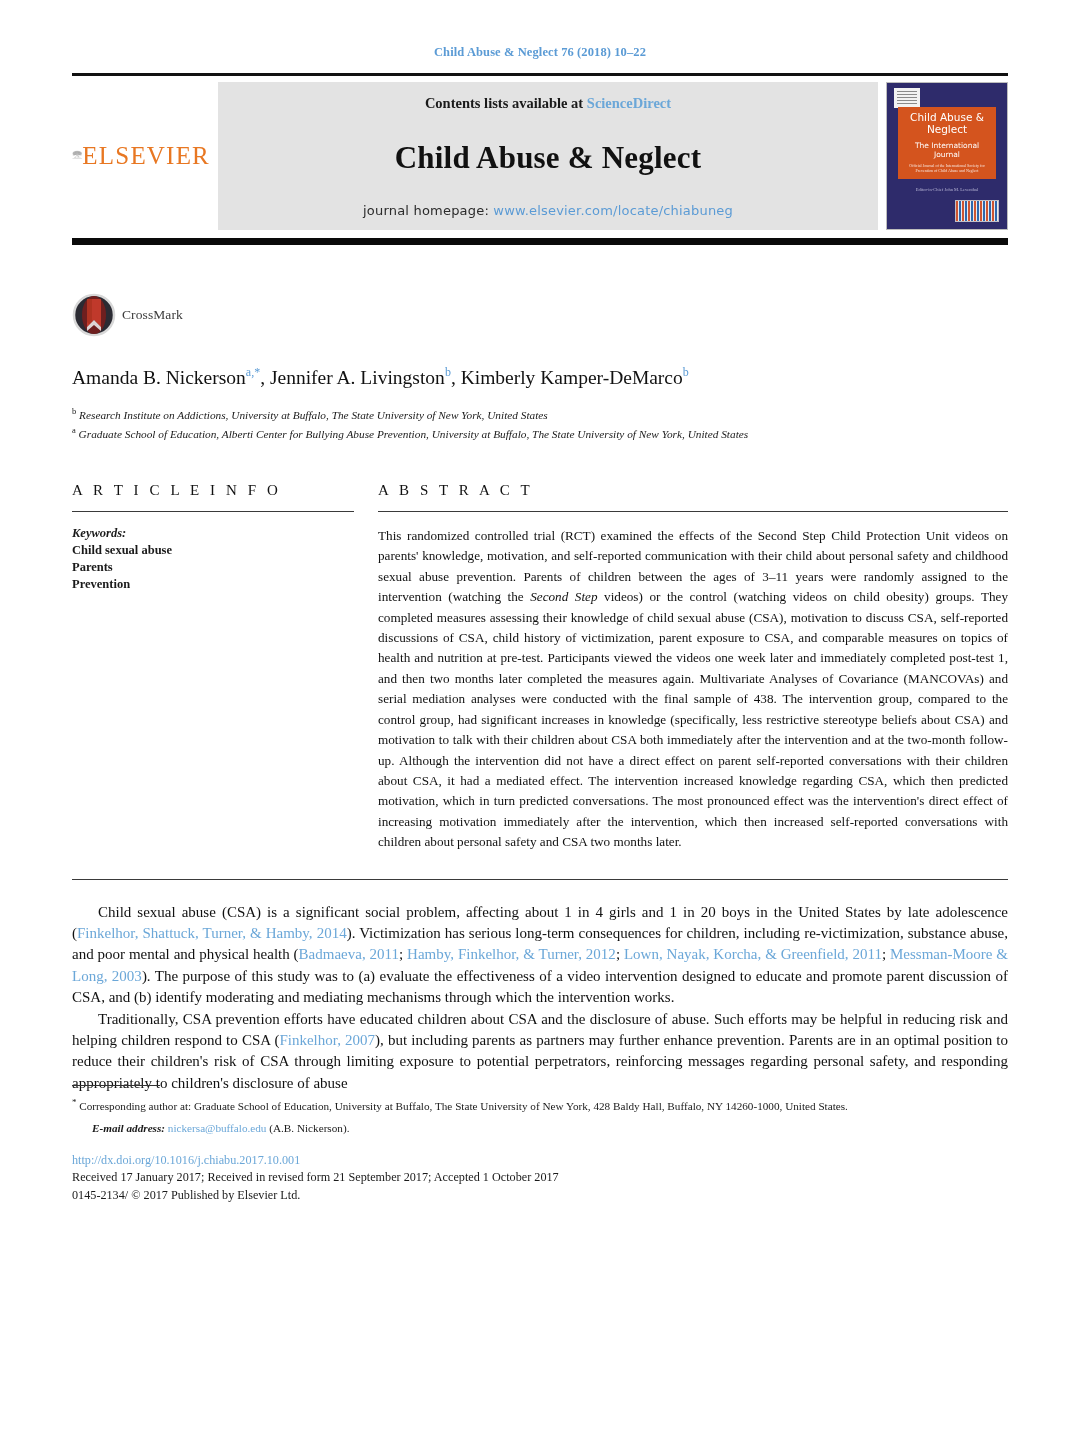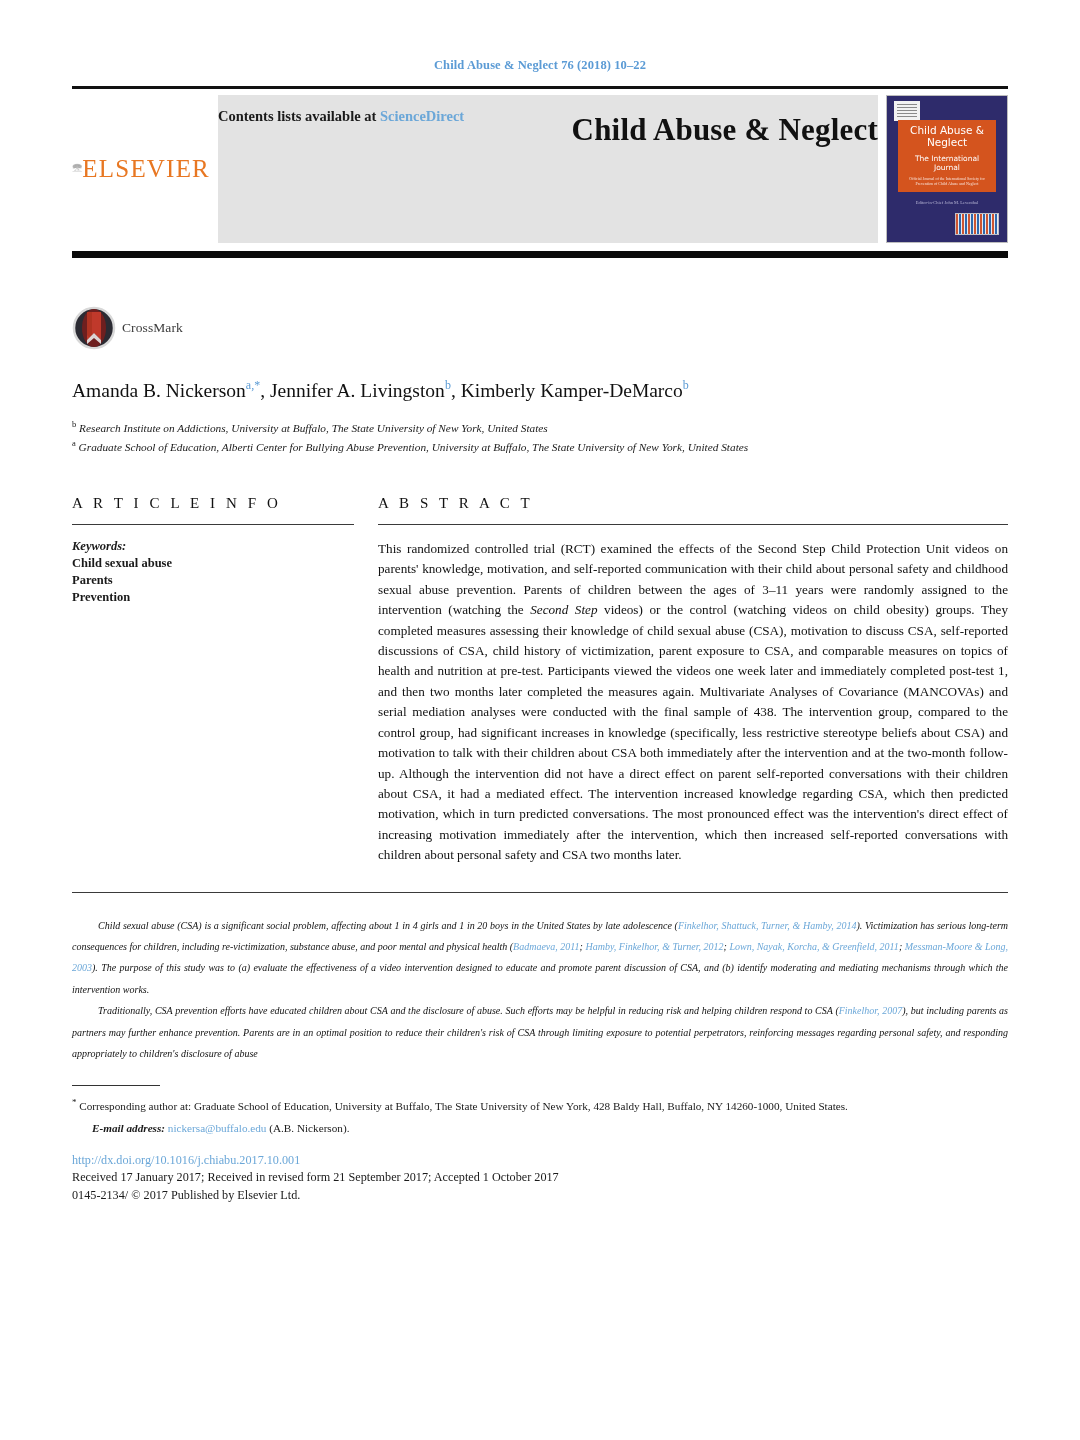--- a/index.html
+++ b/index.html
@@ -9,21 +9,21 @@
     height: 1440px;
     background: #ffffff;
     font-family: "Liberation Serif", "DejaVu Serif", serif;
     color: #1a1a1a;
     overflow: hidden;
   }
   .page {
     position: relative;
     width: 1080px;
     height: 1292px;
-    padding: 13px 72px;
+    padding: 0 72px;
   }
 
   
   .running-head {
     text-align: center;
     font-size: 12.5px;
     color: #5b9bd5;
     letter-spacing: .1px;
     padding-top: 45px;
     font-weight: 700;
@@ -56,20 +56,21 @@
     font-size: 25px;
     letter-spacing: 1.2px;
     line-height: 1;
     margin-top: 1px;
   }
   .banner-center {
     flex: 1 1 auto;
     background: #e3e3e3;
     margin: 0 8px 0 8px;
     display: flex;
+    flex-direction: column;
     justify-content: space-between;
     padding: 13px 0 12px 0;
     text-align: center;
   }
   .contents-line {
     font-size: 14.5px;
     color: #1a1a1a;
     font-weight: 600;
   }
   .contents-line .link { color: #6ba7d8; font-weight: 600; }
@@ -209,25 +210,24 @@
   .abstract-text em { font-style: italic; }
 
   .mid-rule {
     border-top: 1.2px solid #3a3a3a;
     margin-top: 26px;
   }
 
   
   .body-text {
     margin-top: 22px;
-    font-size: 10px;
+    font-size: 15px;
     line-height: 21.4px;
     text-align: justify;
     color: #111;
-    font-style: italic;
   }
   .body-text p { margin: 0; text-indent: 26px; }
   .cite { color: #6ba7d8; }
 
   
   .footnotes {
     position: absolute;
     left: 72px; right: 72px;
     bottom: 88px;
   }
@@ -282,20 +282,21 @@
         </g>
         <rect x="6" y="88" width="108" height="2.4" fill="#8e8e8e"></rect>
         <rect x="6" y="93" width="108" height="1.2" fill="#b5b5b5"></rect>
       </svg>
       <div class="elsevier-word">ELSEVIER</div>
     </div>
 
     <div class="banner-center">
       <div class="contents-line"><span>Contents lists available at </span><span class="link">ScienceDirect</span></div>
       <div class="journal-title">Child Abuse &amp; Neglect</div>
+      <div class="homepage-line"><span>journal homepage: </span><span class="link">www.elsevier.com/locate/chiabuneg</span></div>
     </div>
 
     <div class="cover-thumb">
       <div class="cover-elsevier-mark"></div>
       <div class="cover-orange">
         <div class="c-main">Child Abuse &amp; Neglect</div>
         <div class="c-sub">The International Journal</div>
         <div class="c-tiny">Official Journal of the International Society for Prevention of Child Abuse and Neglect</div>
       </div>
       <div class="cover-names">Editor-in-Chief

